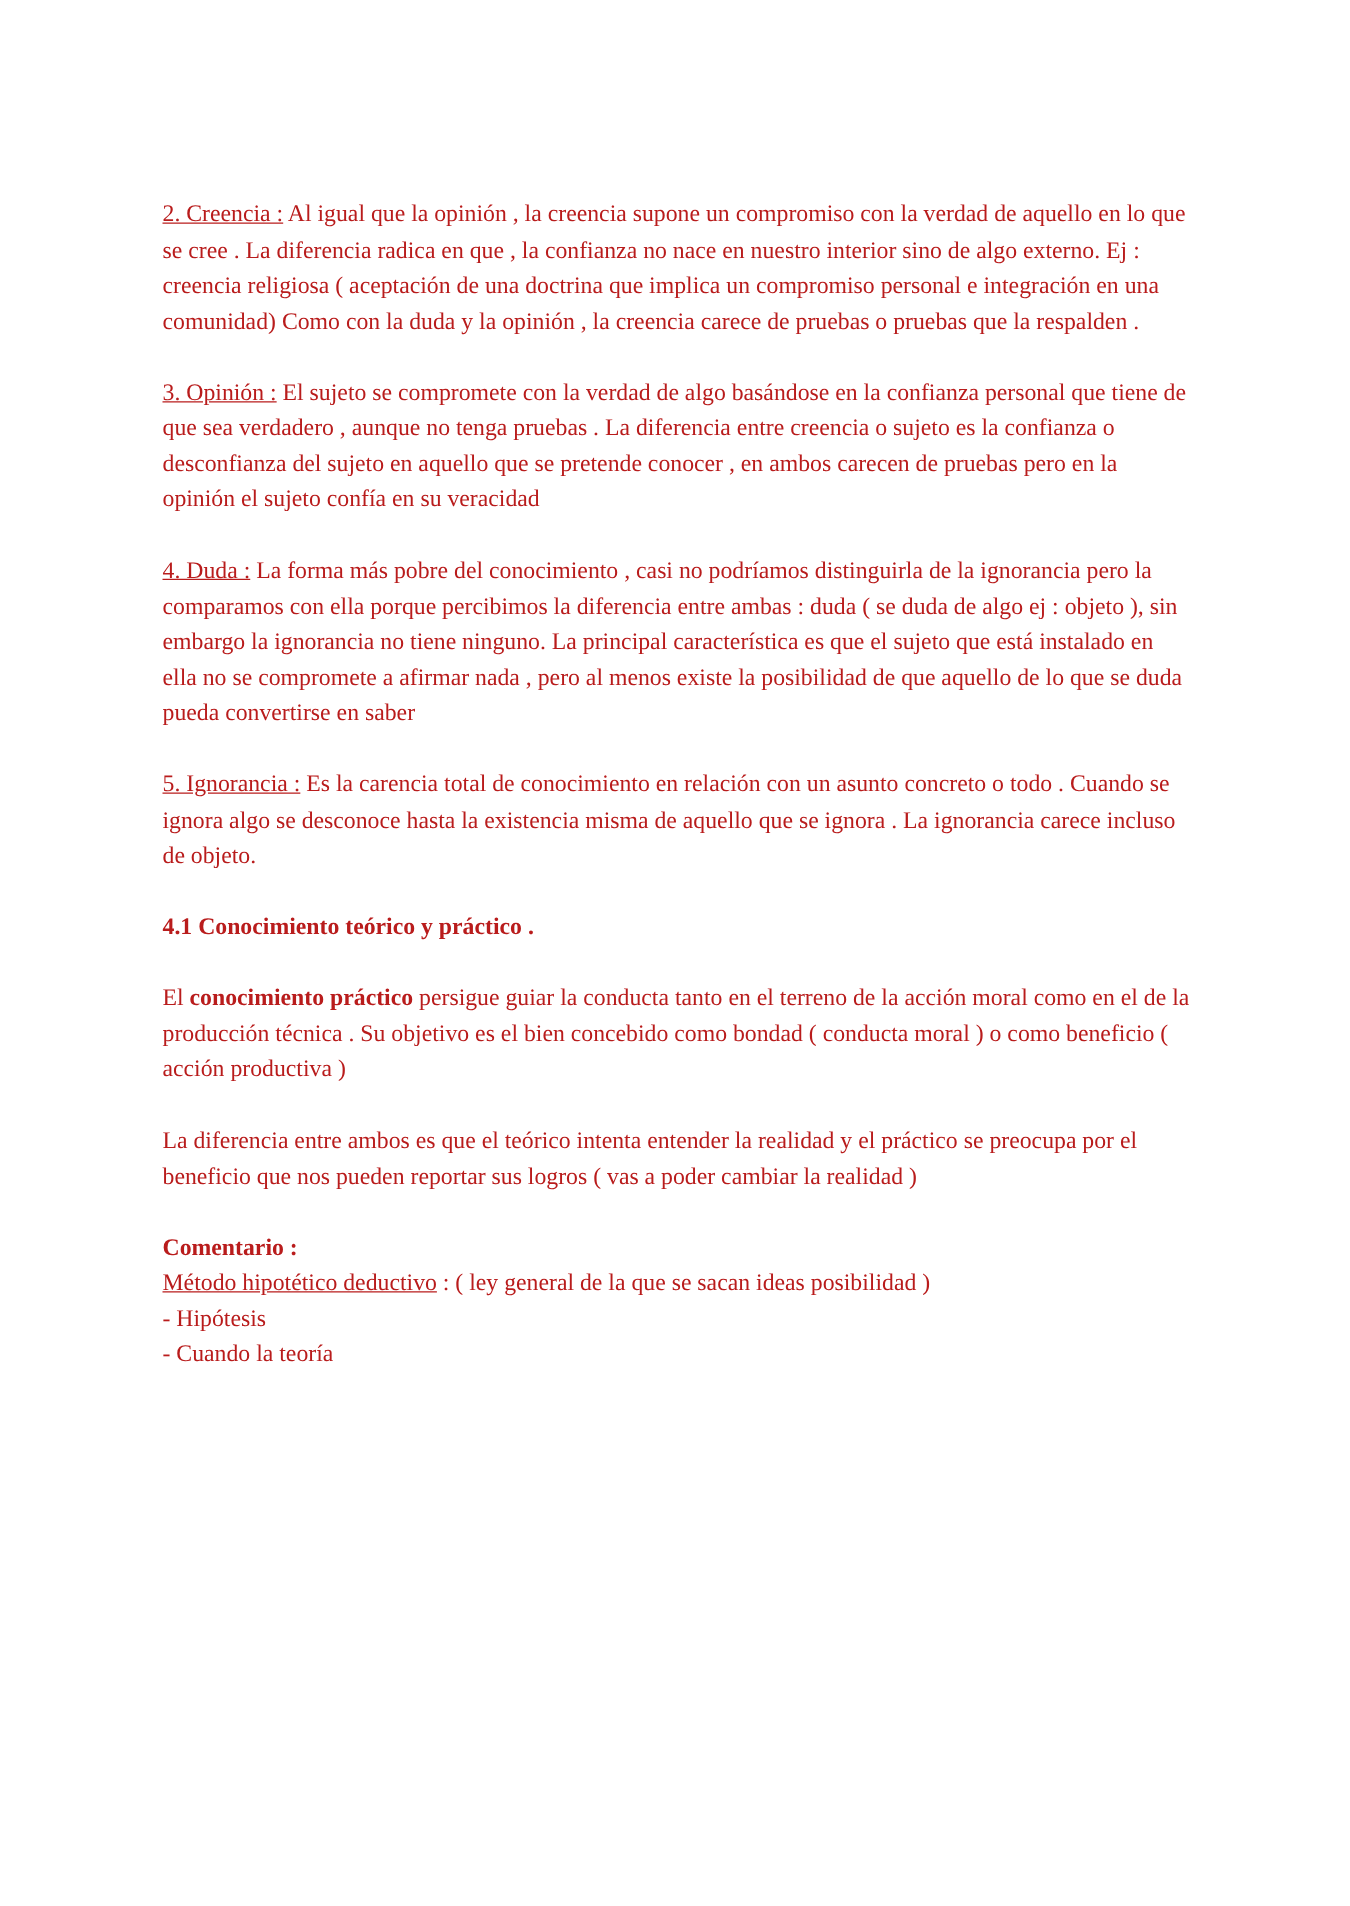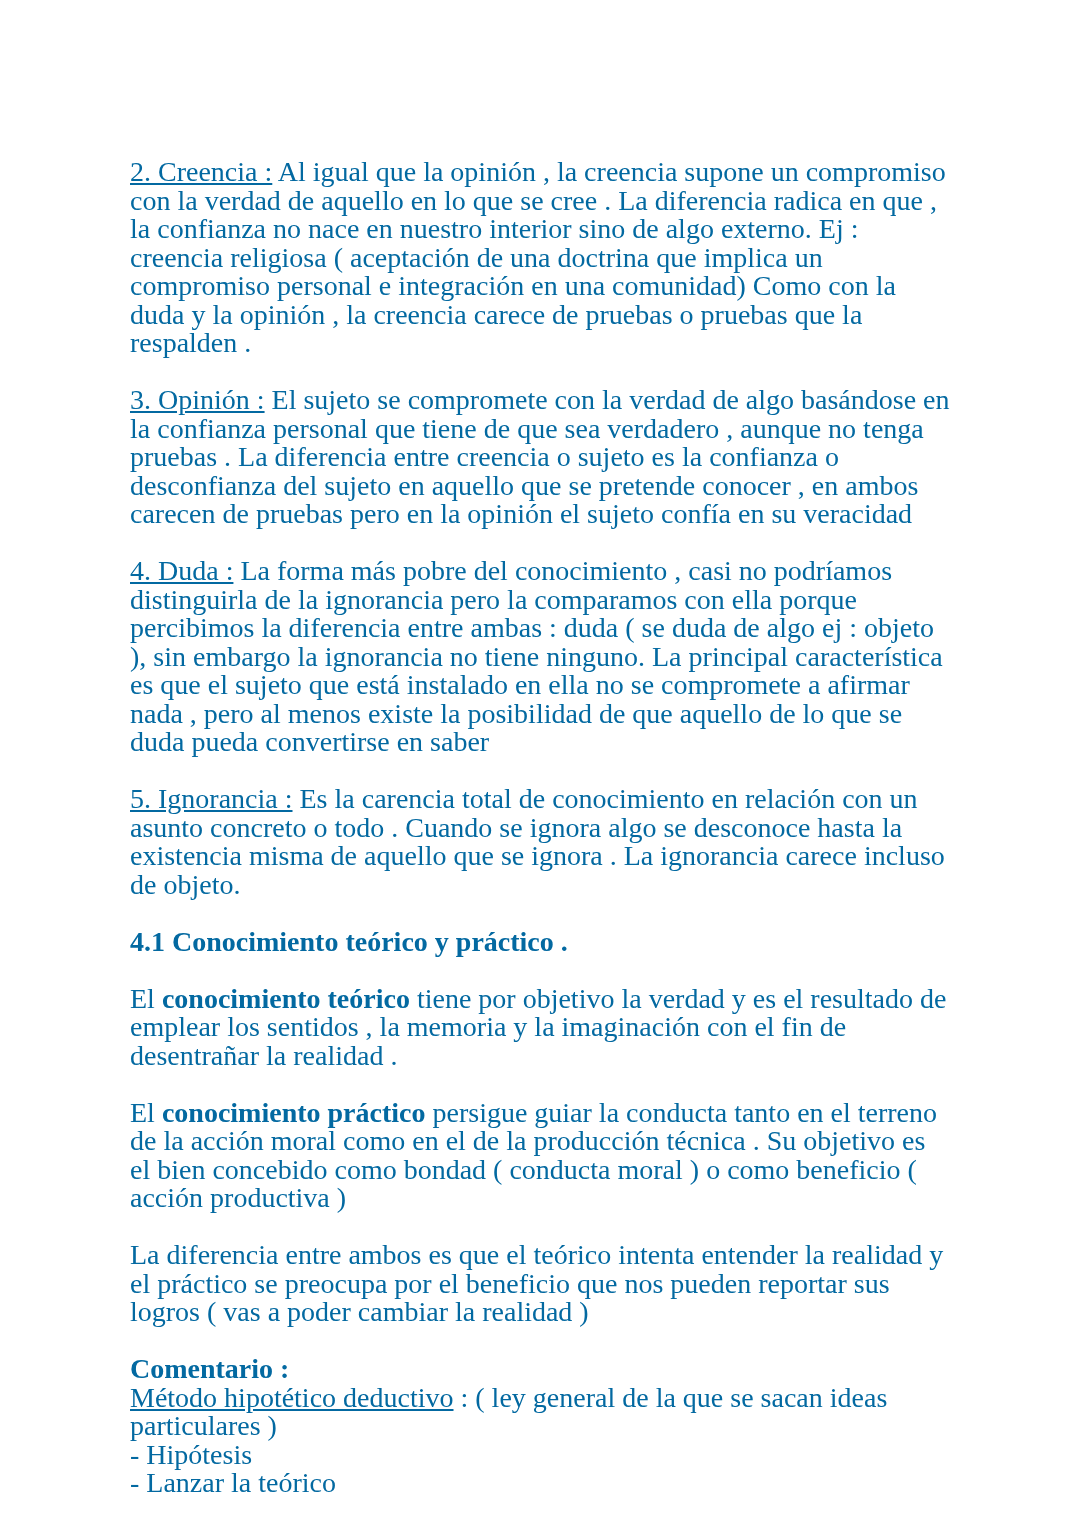--- a/index.html
+++ b/index.html
@@ -6,24 +6,24 @@
       margin: 0;
       padding: 0;
       background: #ffffff;
     }
     .page {
       position: relative;
       width: 1080px;
       height: 1525px;
       box-sizing: border-box;
       background: #ffffff;
-      color: #0369a1;
+      color: #b91c1c;
       padding: 158px 128px 0 130px;
       font-family: "Liberation Serif", "DejaVu Serif", serif;
-      font-size: 28px;
+      font-size: 19px;
       line-height: 28.5px;
       overflow: hidden;
     }
     .page p {
       margin: 0 0 28.5px 0;
     }
     .u {
       text-decoration: underline;
     }
     .b {
@@ -52,26 +52,25 @@
   <p><span class="u">2. Creencia :</span><span> Al igual que la opinión , la creencia supone un compromiso con la verdad de aquello en lo que se cree . La diferencia radica en que , la confianza no nace en nuestro interior sino de algo externo. Ej : creencia religiosa ( aceptación de una doctrina que implica un compromiso personal e integración en una comunidad) Como con la duda y la opinión , la creencia carece de pruebas o pruebas que la respalden .</span></p>
 
   <p><span class="u">3. Opinión :</span><span> El sujeto se compromete con la verdad de algo basándose en la confianza personal que tiene de que sea verdadero , aunque no tenga pruebas . La diferencia entre creencia o sujeto es la confianza o desconfianza del sujeto en aquello que se pretende conocer , en ambos carecen de pruebas pero en la opinión el sujeto confía en su veracidad</span></p>
 
   <p><span class="u">4. Duda :</span><span> La forma más pobre del conocimiento , casi no podríamos distinguirla de la ignorancia pero la comparamos con ella porque percibimos la diferencia entre ambas : duda ( se duda de algo ej : objeto ), sin embargo la ignorancia no tiene ninguno. La principal característica es que el sujeto que está instalado en ella no se compromete a afirmar nada , pero al menos existe la posibilidad de que aquello de lo que se duda pueda convertirse en saber</span></p>
 
   <p><span class="u">5. Ignorancia :</span><span> Es la carencia total de conocimiento en relación con un asunto concreto o todo . Cuando se ignora algo se desconoce hasta la existencia misma de aquello que se ignora . La ignorancia carece incluso de objeto.</span></p>
 
   <p class="heading">4.1 Conocimiento teórico y práctico .</p>
 
-  <p><span>El </span><span class="b">conocimiento teórico</span><span> tiene por objetivo la verdad y es el resultado de emplear los sentidos , la memoria y la imaginación con el fin de desentrañar la realidad .</span></p>
 
   <p><span>El </span><span class="b">conocimiento práctico</span><span> persigue guiar la conducta tanto en el terreno de la acción moral como en el de la producción técnica . Su objetivo es el bien concebido como bondad ( conducta moral ) o como beneficio ( acción productiva )</span></p>
 
   <p>La diferencia entre ambos es que el teórico intenta entender la realidad y el práctico se preocupa por el beneficio que nos pueden reportar sus logros ( vas a poder cambiar la realidad )</p>
 
   <div class="comment-block">
     <p class="comment-title">Comentario :</p>
-    <p><span class="u">Método hipotético deductivo</span><span> : ( ley general de la que se sacan ideas particulares )</span></p>
+    <p><span class="u">Método hipotético deductivo</span><span> : ( ley general de la que se sacan ideas posibilidad )</span></p>
     <p>- Hipótesis</p>
-    <p>- Lanzar la teórico</p>
+    <p>- Cuando la teoría</p>
   </div>
 
 </div>
 
 </body></html>

